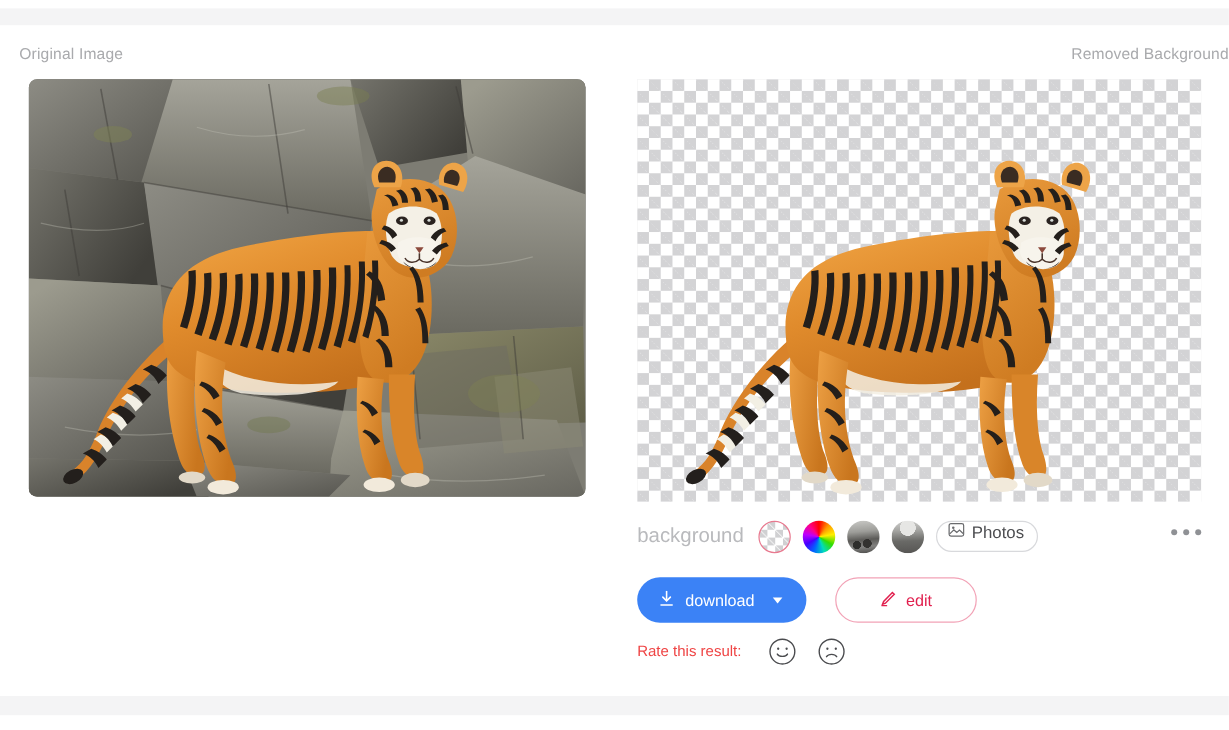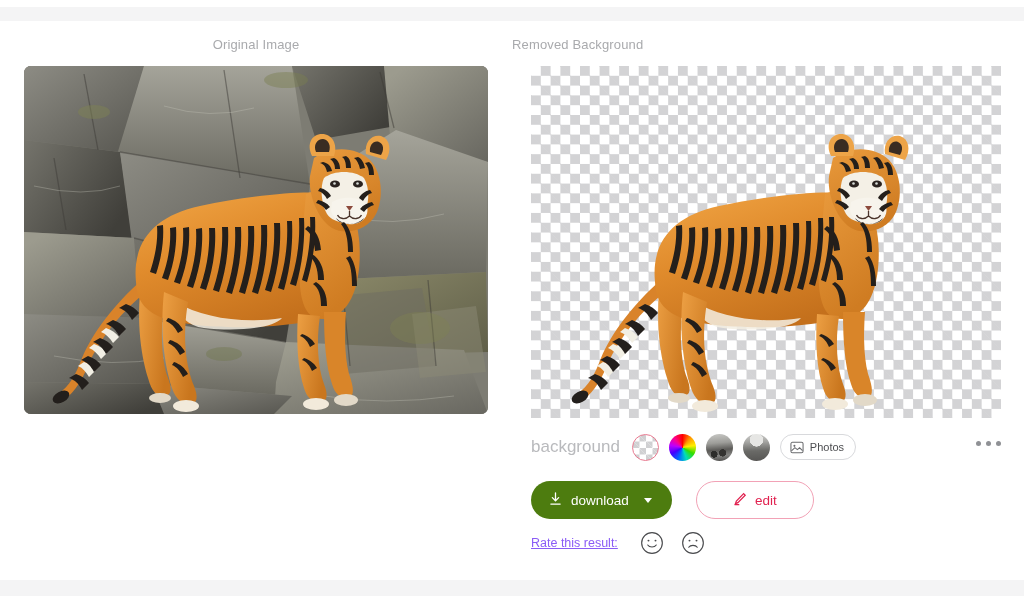--- a/index.html
+++ b/index.html
@@ -26,22 +26,22 @@
 
   
   .caption {
     position: absolute;
     font-size: 13px;
     color: #a9aaad;
     letter-spacing: .15px;
     white-space: nowrap;
     font-weight: 400;
   }
-  #cap-left  { left: 0; top: 37px; width: 512px; text-align: center; }
-  #cap-right { left: 512px; top: 37px; width: 512px; text-align: left; }
+  #cap-left  { left: 16px; top: 37px; width: 512px; text-align: left; }
+  #cap-right { left: 512px; top: 37px; width: 512px; text-align: right; }
 
   
   .photo-frame {
     position: absolute;
     left: 24px; top: 66px;
     width: 464px; height: 348px;
     border-radius: 7px;
     overflow: hidden;
     background: #6f6f68;
   }
@@ -107,27 +107,27 @@
       radial-gradient(circle at 30% 75%, #2d2d2b 0 12%, transparent 13%),
       radial-gradient(circle at 62% 70%, #333230 0 14%, transparent 15%),
       linear-gradient(175deg, #c9c9c6 0%, #9d9d99 34%, #5b5a57 58%, #828280 78%, #4a4947 100%);
   }
   .swatch-photo2 {
     background:
       radial-gradient(circle at 50% 22%, #e6e6e4 0 26%, transparent 27%),
       linear-gradient(178deg, #cfcfcd 0%, #a5a5a2 30%, #6a6a67 62%, #565553 100%);
   }
   .photos-btn {
-    display: inline-flex; align-items: center; gap: 6px;
+    display: inline-flex; gap: 6px;
     height: 26px;
     padding: 0 11px 0 9px;
     border: 1px solid #d8d9dc;
     border-radius: 14px;
     background: #fff;
-    font-size: 11px;
+    font-size: 14px;
     color: #4c4d50;
     cursor: pointer;
     white-space: nowrap;
   }
   .photos-btn .ico { display: inline-flex; }
   .dots {
     position: absolute;
     right: 0px; top: 9px;
     display: flex; gap: 5px;
     cursor: pointer;
@@ -144,21 +144,21 @@
     left: 531px; top: 481px;
     display: flex; align-items: center; gap: 24px;
   }
   .btn-download {
     display: inline-flex; align-items: center; justify-content: center;
     gap: 9px;
     height: 38px;
     padding: 0 20px 0 18px;
     border: none;
     border-radius: 19px;
-    background: #4d7c0f;
+    background: #3b82f6;
     color: #ffffff;
     font-size: 13.5px;
     font-family: "Liberation Sans", sans-serif;
     cursor: pointer;
     min-width: 115px;
   }
   .btn-download .caret {
     width: 0; height: 0;
     border-left: 4.5px solid transparent;
     border-right: 4.5px solid transparent;
@@ -181,24 +181,23 @@
   }
 
   
   .rate-row {
     position: absolute;
     left: 531px; top: 531px;
     display: flex; align-items: center; gap: 17px;
   }
   .rate-label {
     font-size: 12.5px;
-    color: #8b5cf6;
+    color: #ef4444;
     white-space: nowrap;
     margin-right: 5px;
-    text-decoration: underline;
   }
   .face { cursor: pointer; display: inline-flex; }
 </style>
 </head>
 <body>
 
 <div class="top-band"></div>
 <div class="bottom-band"></div>
 
 <div class="caption" id="cap-left">Original Image</div>

